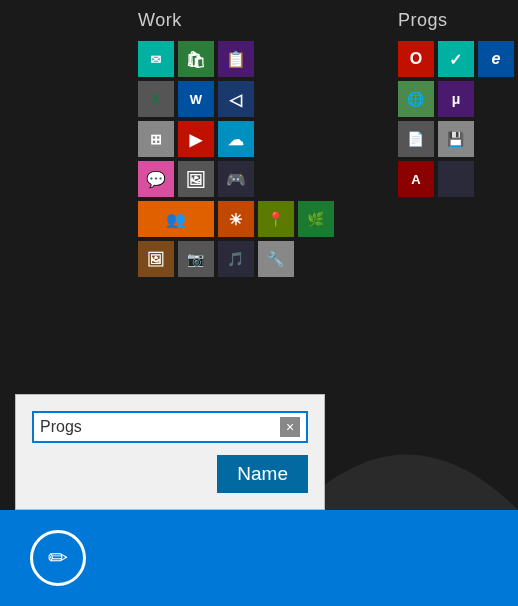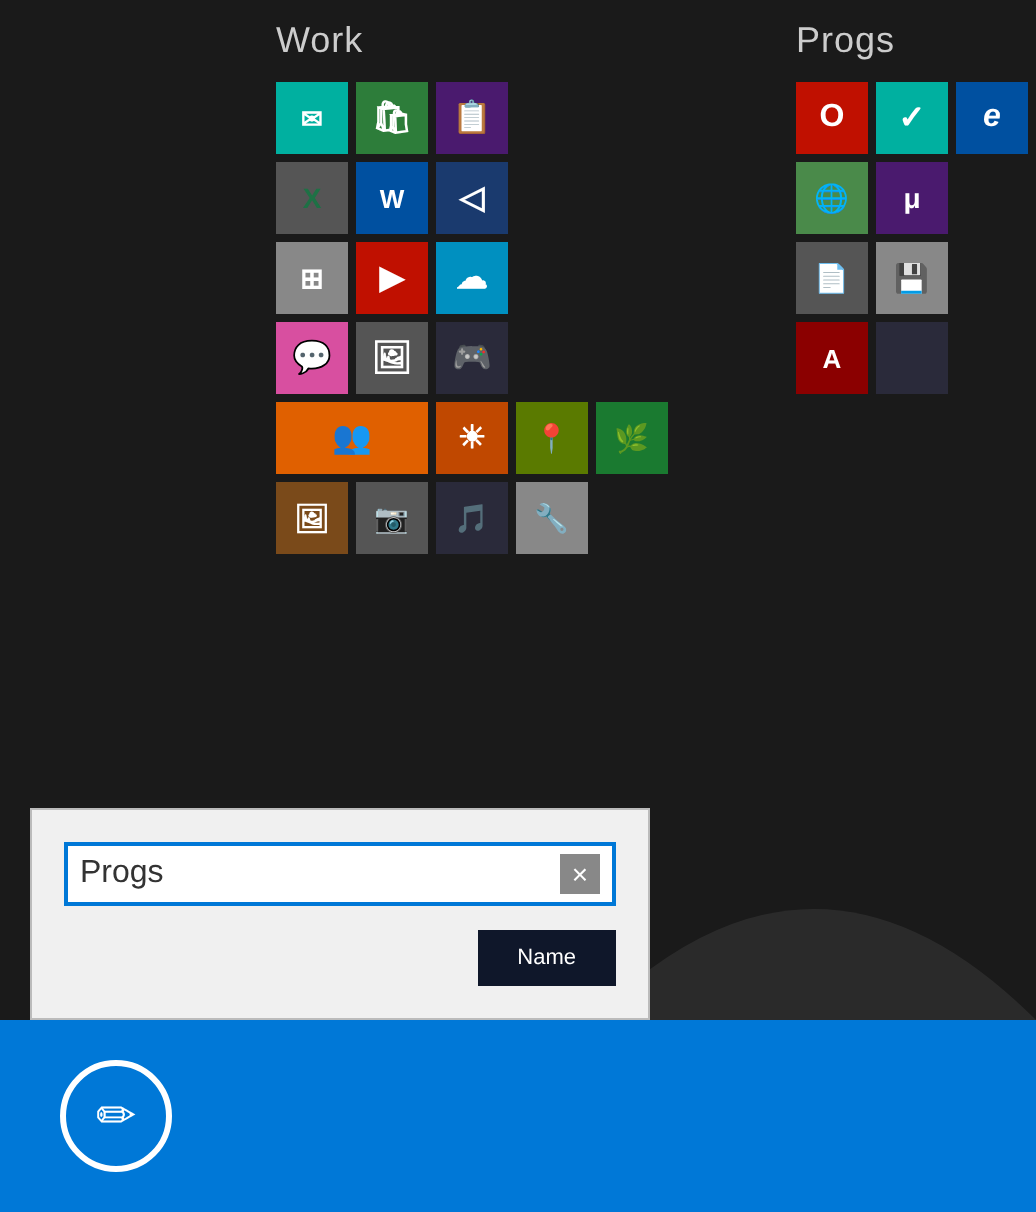--- a/index.html
+++ b/index.html
@@ -141,25 +141,25 @@
       height: 20px;
       cursor: pointer;
       font-size: 14px;
       display: flex;
       align-items: center;
       justify-content: center;
       flex-shrink: 0;
     }
 
     .name-btn {
-      background: #0f172a;
+      background: #0369a1;
       color: white;
       border: none;
       padding: 8px 20px;
-      font-size: 11px;
+      font-size: 19px;
       cursor: pointer;
       align-self: flex-end;
     }
 
     
     .bottom-bar {
       position: absolute;
       bottom: 0;
       left: 0;
       width: 518px;

